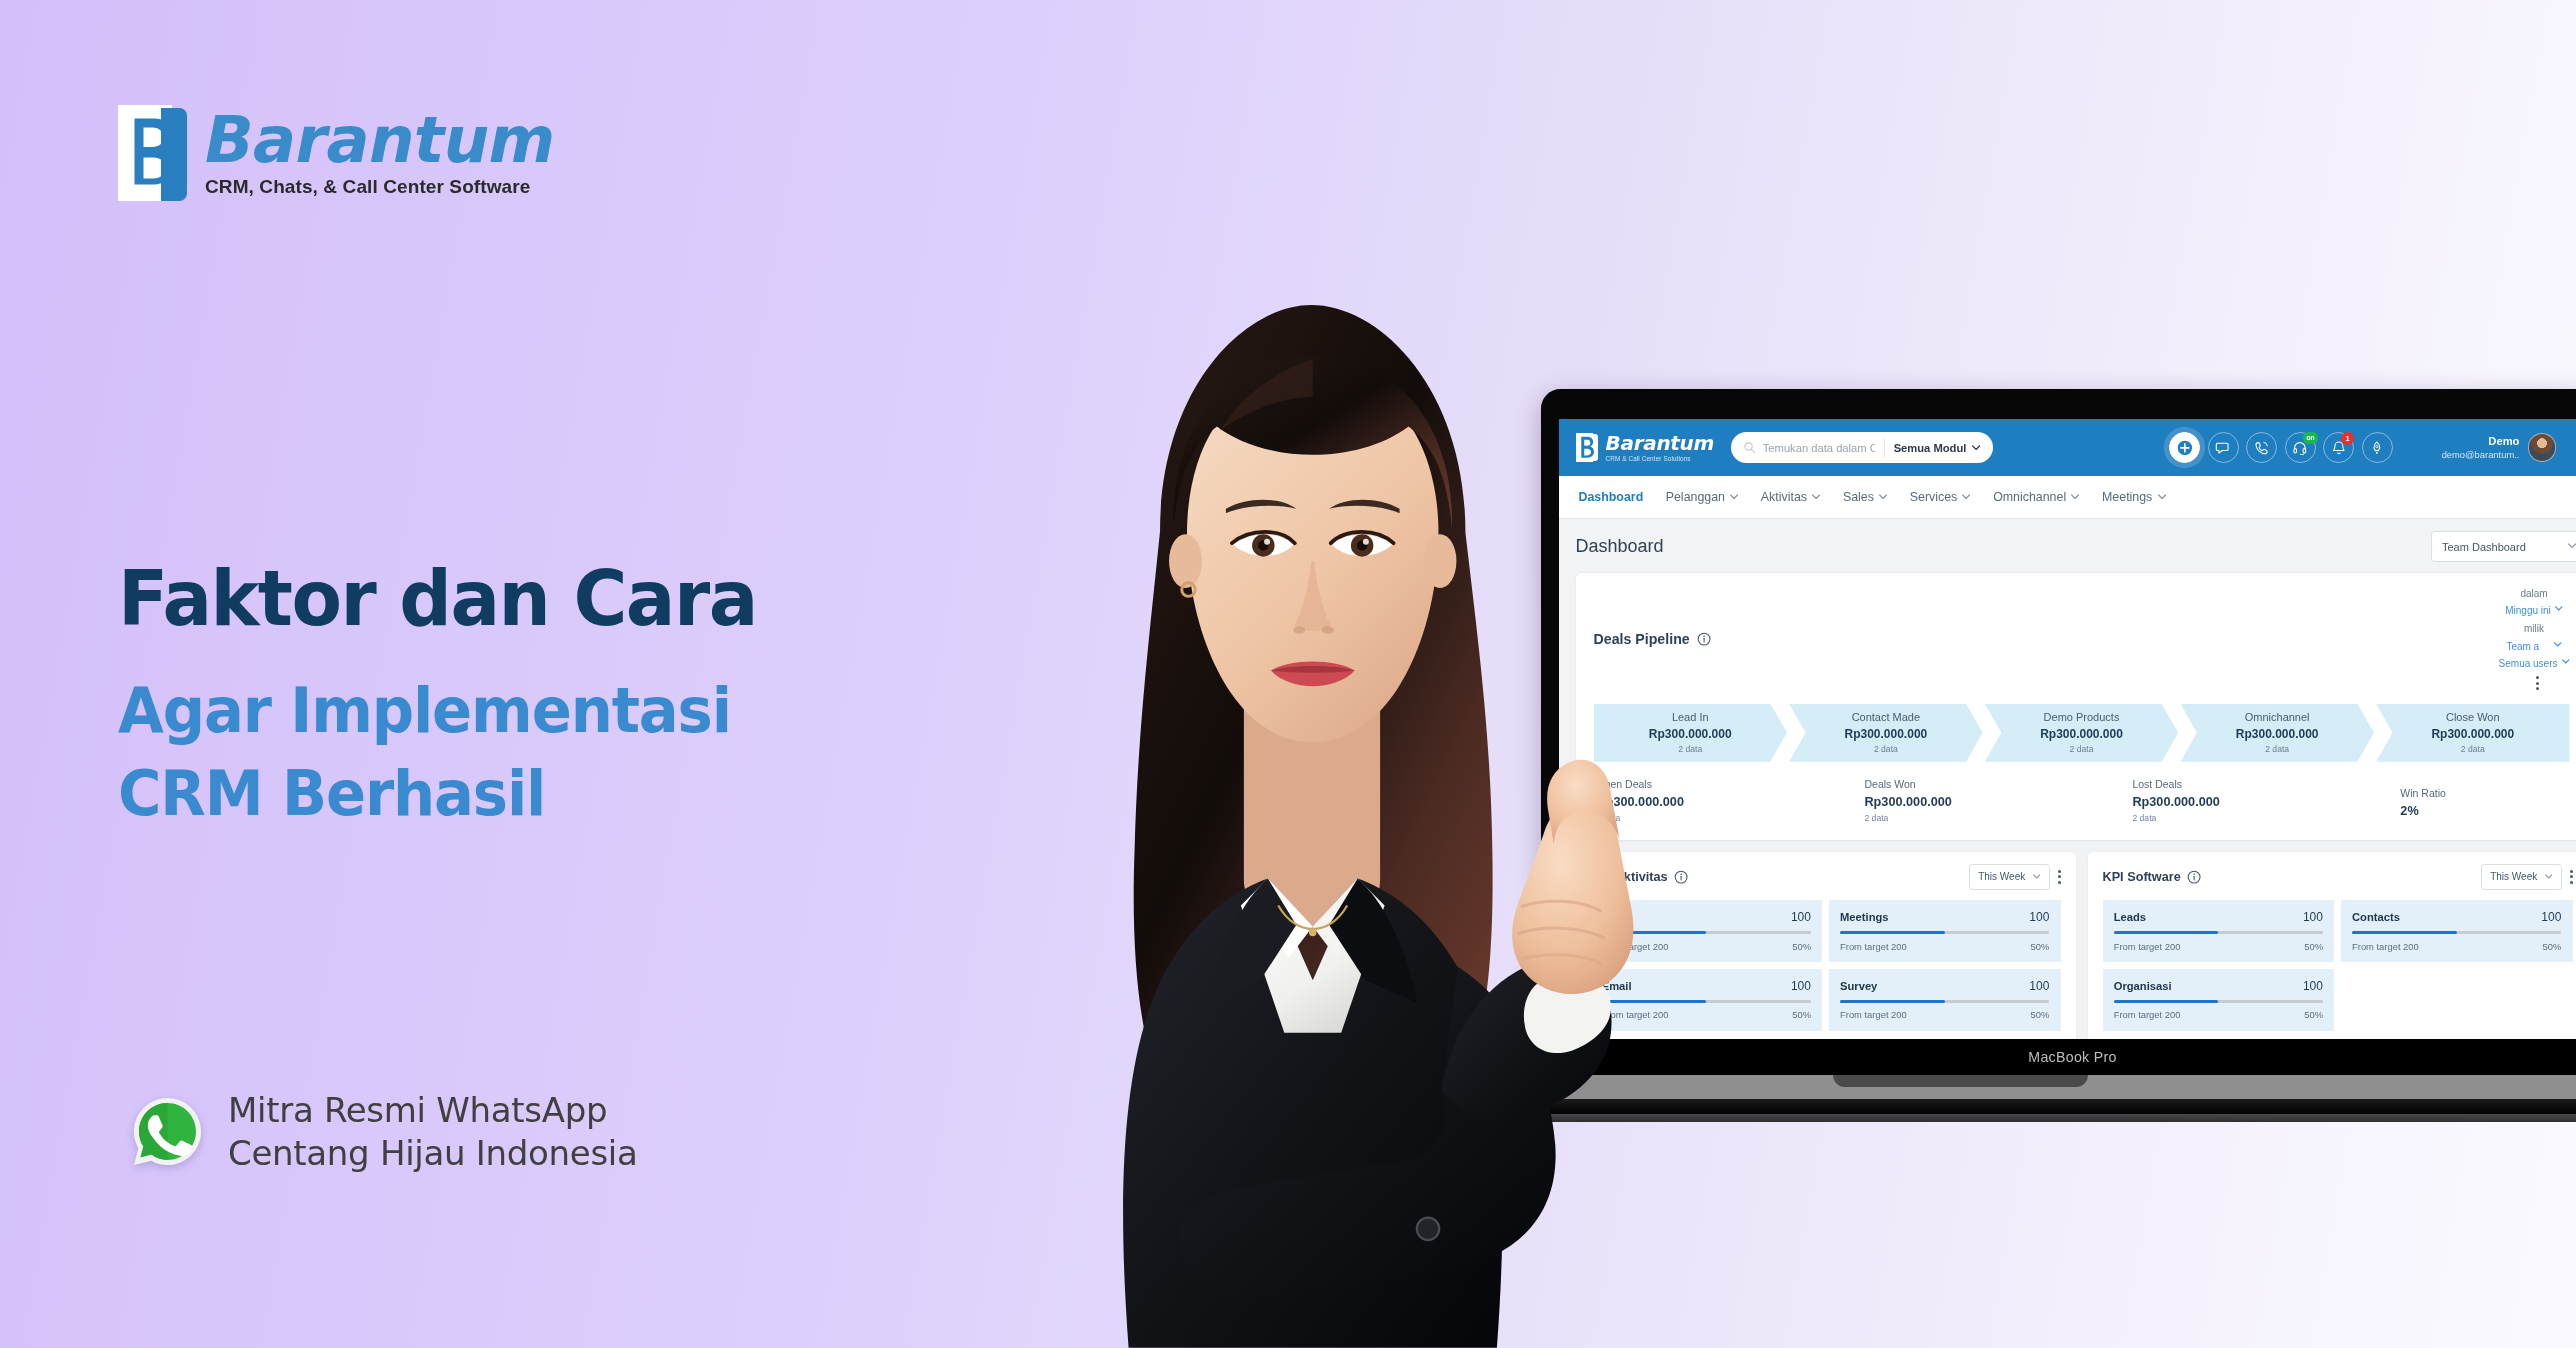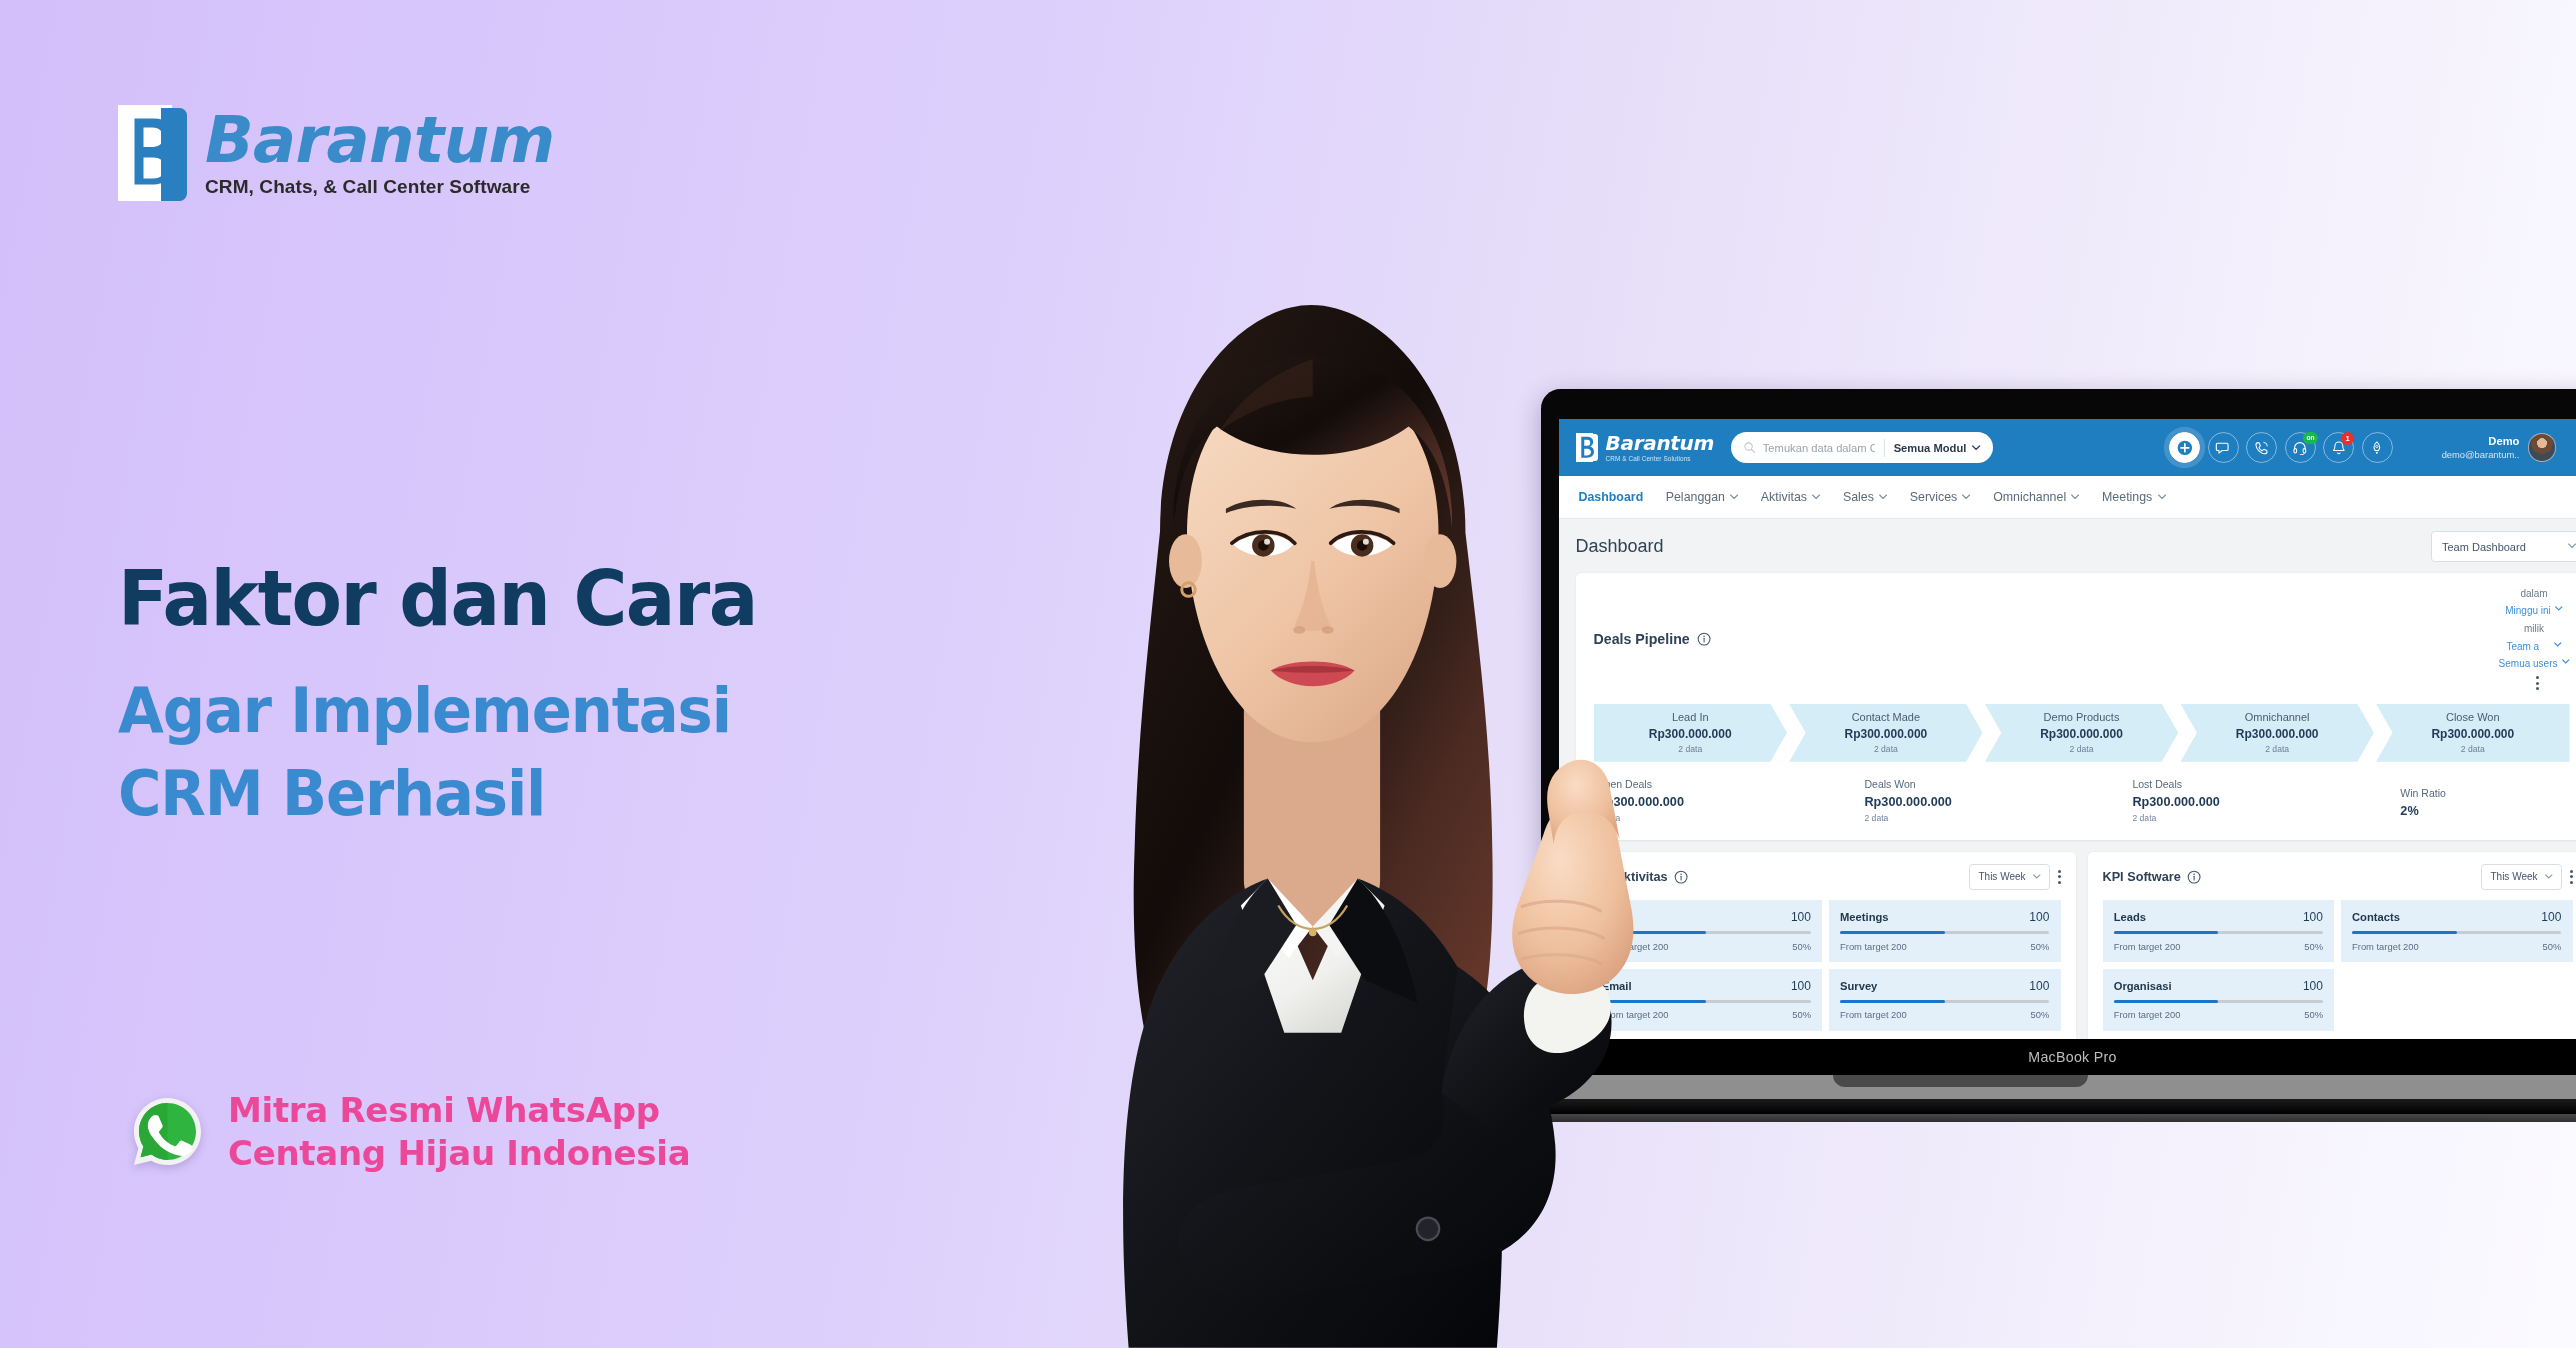--- a/index.html
+++ b/index.html
@@ -41,21 +41,21 @@
   }
   .h-line2 { margin-top:41px; }
   .h-line3 { margin-top:21px; }
 
   
   .wa-block { position:absolute; left:131px; top:1089px; display:flex; align-items:center; }
   .wa-icon { width:73px; height:73px; flex:none; filter:drop-shadow(0 3px 4.5px rgba(60,40,110,.22)); }
   .wa-text { margin-left:24px; }
   .wa-text div {
     font-family:"DejaVu Sans", sans-serif;
-    font-size:34px; line-height:1.26; color:#ec4899; font-weight:700; letter-spacing:-0.3px;
+    font-size:34px; line-height:1.26; color:#404040; font-weight:400; letter-spacing:-0.3px;
   }
 
   
   .laptop { position:absolute; left:1541px; top:389px; width:1063px; height:689px; z-index:3; }
   .lid {
     position:absolute; left:0; top:0; width:1063px; height:689px;
     background:#070707; border-radius:19.5px 19.5px 0 0;
     box-shadow:0 7.5px 25.5px rgba(35,20,70,.30);
   }
   .screen {
@@ -155,21 +155,21 @@
   .mname { font-size:10.5px; color:#56697d; }
   .mval { font-size:12.7px; color:#1f3b57; font-weight:700; margin-top:5.2px; }
   .mdata { font-size:8.6px; color:#74859a; margin-top:3.7px; }
 
   
   .kpi-row { display:flex; gap:12px; margin-top:12px; }
   .kpi-card { flex:1; background:#fff; border-radius:5.2px; padding:12.7px 15px 15px; box-shadow:0 0.7px 2.2px rgba(20,30,50,.07); }
   .kpi-head { display:flex; align-items:center; }
   .kpi-title { font-size:12.7px; color:#2f4257; font-weight:600; display:flex; align-items:center; gap:6.7px; }
   .week-select { margin-left:auto; height:25.5px; min-width:81px; background:#fff; border:0.7px solid #d9dee3; border-radius:3.7px;
-    display:flex; align-items:center; justify-content:center; padding:0 8.2px; font-size:10px; color:#43566b; gap:7.5px; }
+    display:flex; align-items:center; justify-content:flex-start; padding:0 8.2px; font-size:10px; color:#43566b; gap:7.5px; }
   .week-select svg { width:7.5px; height:7.5px; opacity:.6; }
   .kpi-grid { display:grid; grid-template-columns:1fr 1fr; gap:6.7px; margin-top:10.5px; }
   .kpi-item { background:#e3f0fa; padding:9.7px 11.2px 10.5px; }
   .kpi-item.empty { background:transparent; }
   .kpi-top { display:flex; align-items:baseline; }
   .kpi-lbl { font-size:11.2px; color:#22384e; font-weight:700; }
   .kpi-num { margin-left:auto; font-size:12px; color:#1f3b57; font-weight:400; }
   .bar { height:2.6px; background:#c9ccce; border-radius:1.5px; margin:7.5px 0 6.7px; position:relative; }
   .bar i { position:absolute; left:0; top:0; height:100%; background:#1976c8; border-radius:1.5px; display:block; }
   .kpi-bot { display:flex; font-size:9.4px; color:#5b6d80; }

